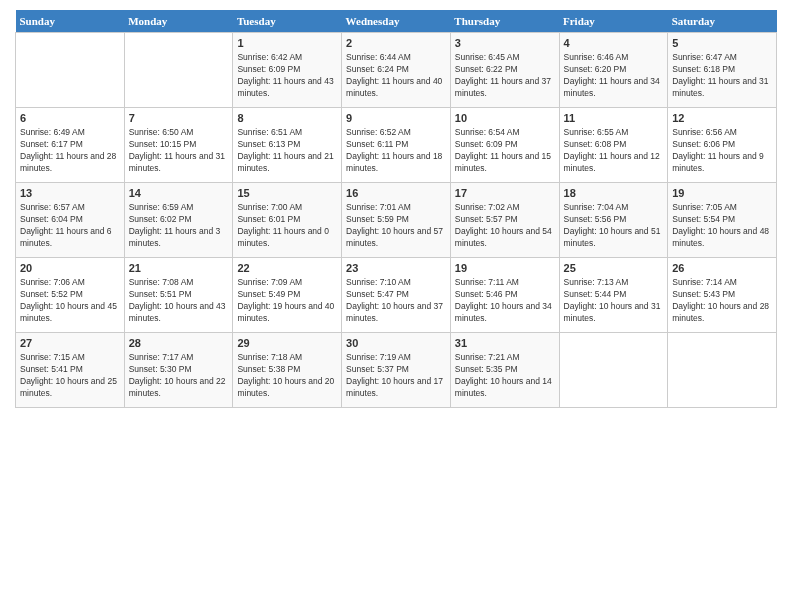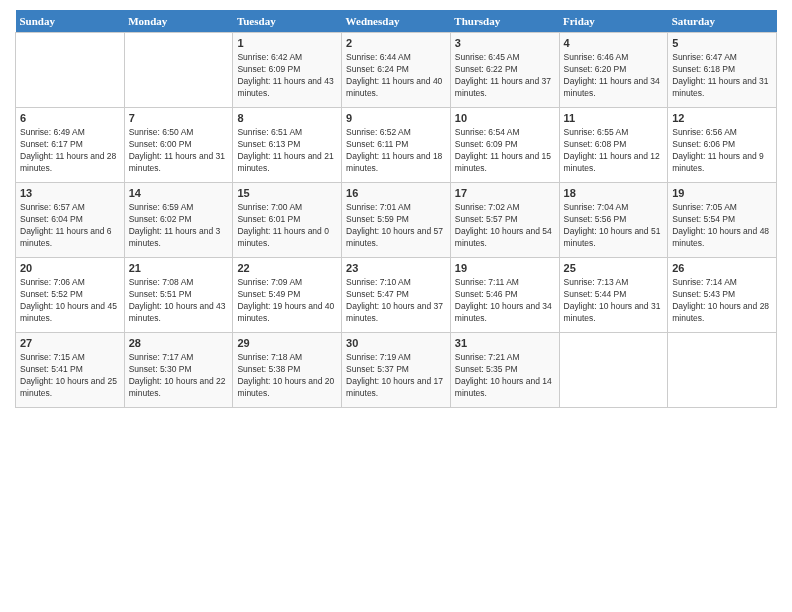--- a/index.html
+++ b/index.html
@@ -145,21 +145,21 @@
         <tr>
           <td>
             <span class="day-num">6</span>
             <div>Sunrise: 6:49 AM</div>
             <div>Sunset: 6:17 PM</div>
             <div>Daylight: 11 hours and 28 minutes.</div>
           </td>
           <td>
             <span class="day-num">7</span>
             <div>Sunrise: 6:50 AM</div>
-            <div>Sunset: 6:00 PM</div>
+            <div>Sunset: 10:15 PM</div>
             <div>Daylight: 11 hours and 31 minutes.</div>
           </td>
           <td>
             <span class="day-num">8</span>
             <div>Sunrise: 6:51 AM</div>
             <div>Sunset: 6:13 PM</div>
             <div>Daylight: 11 hours and 21 minutes.</div>
           </td>
           <td>
             <span class="day-num">9</span>

